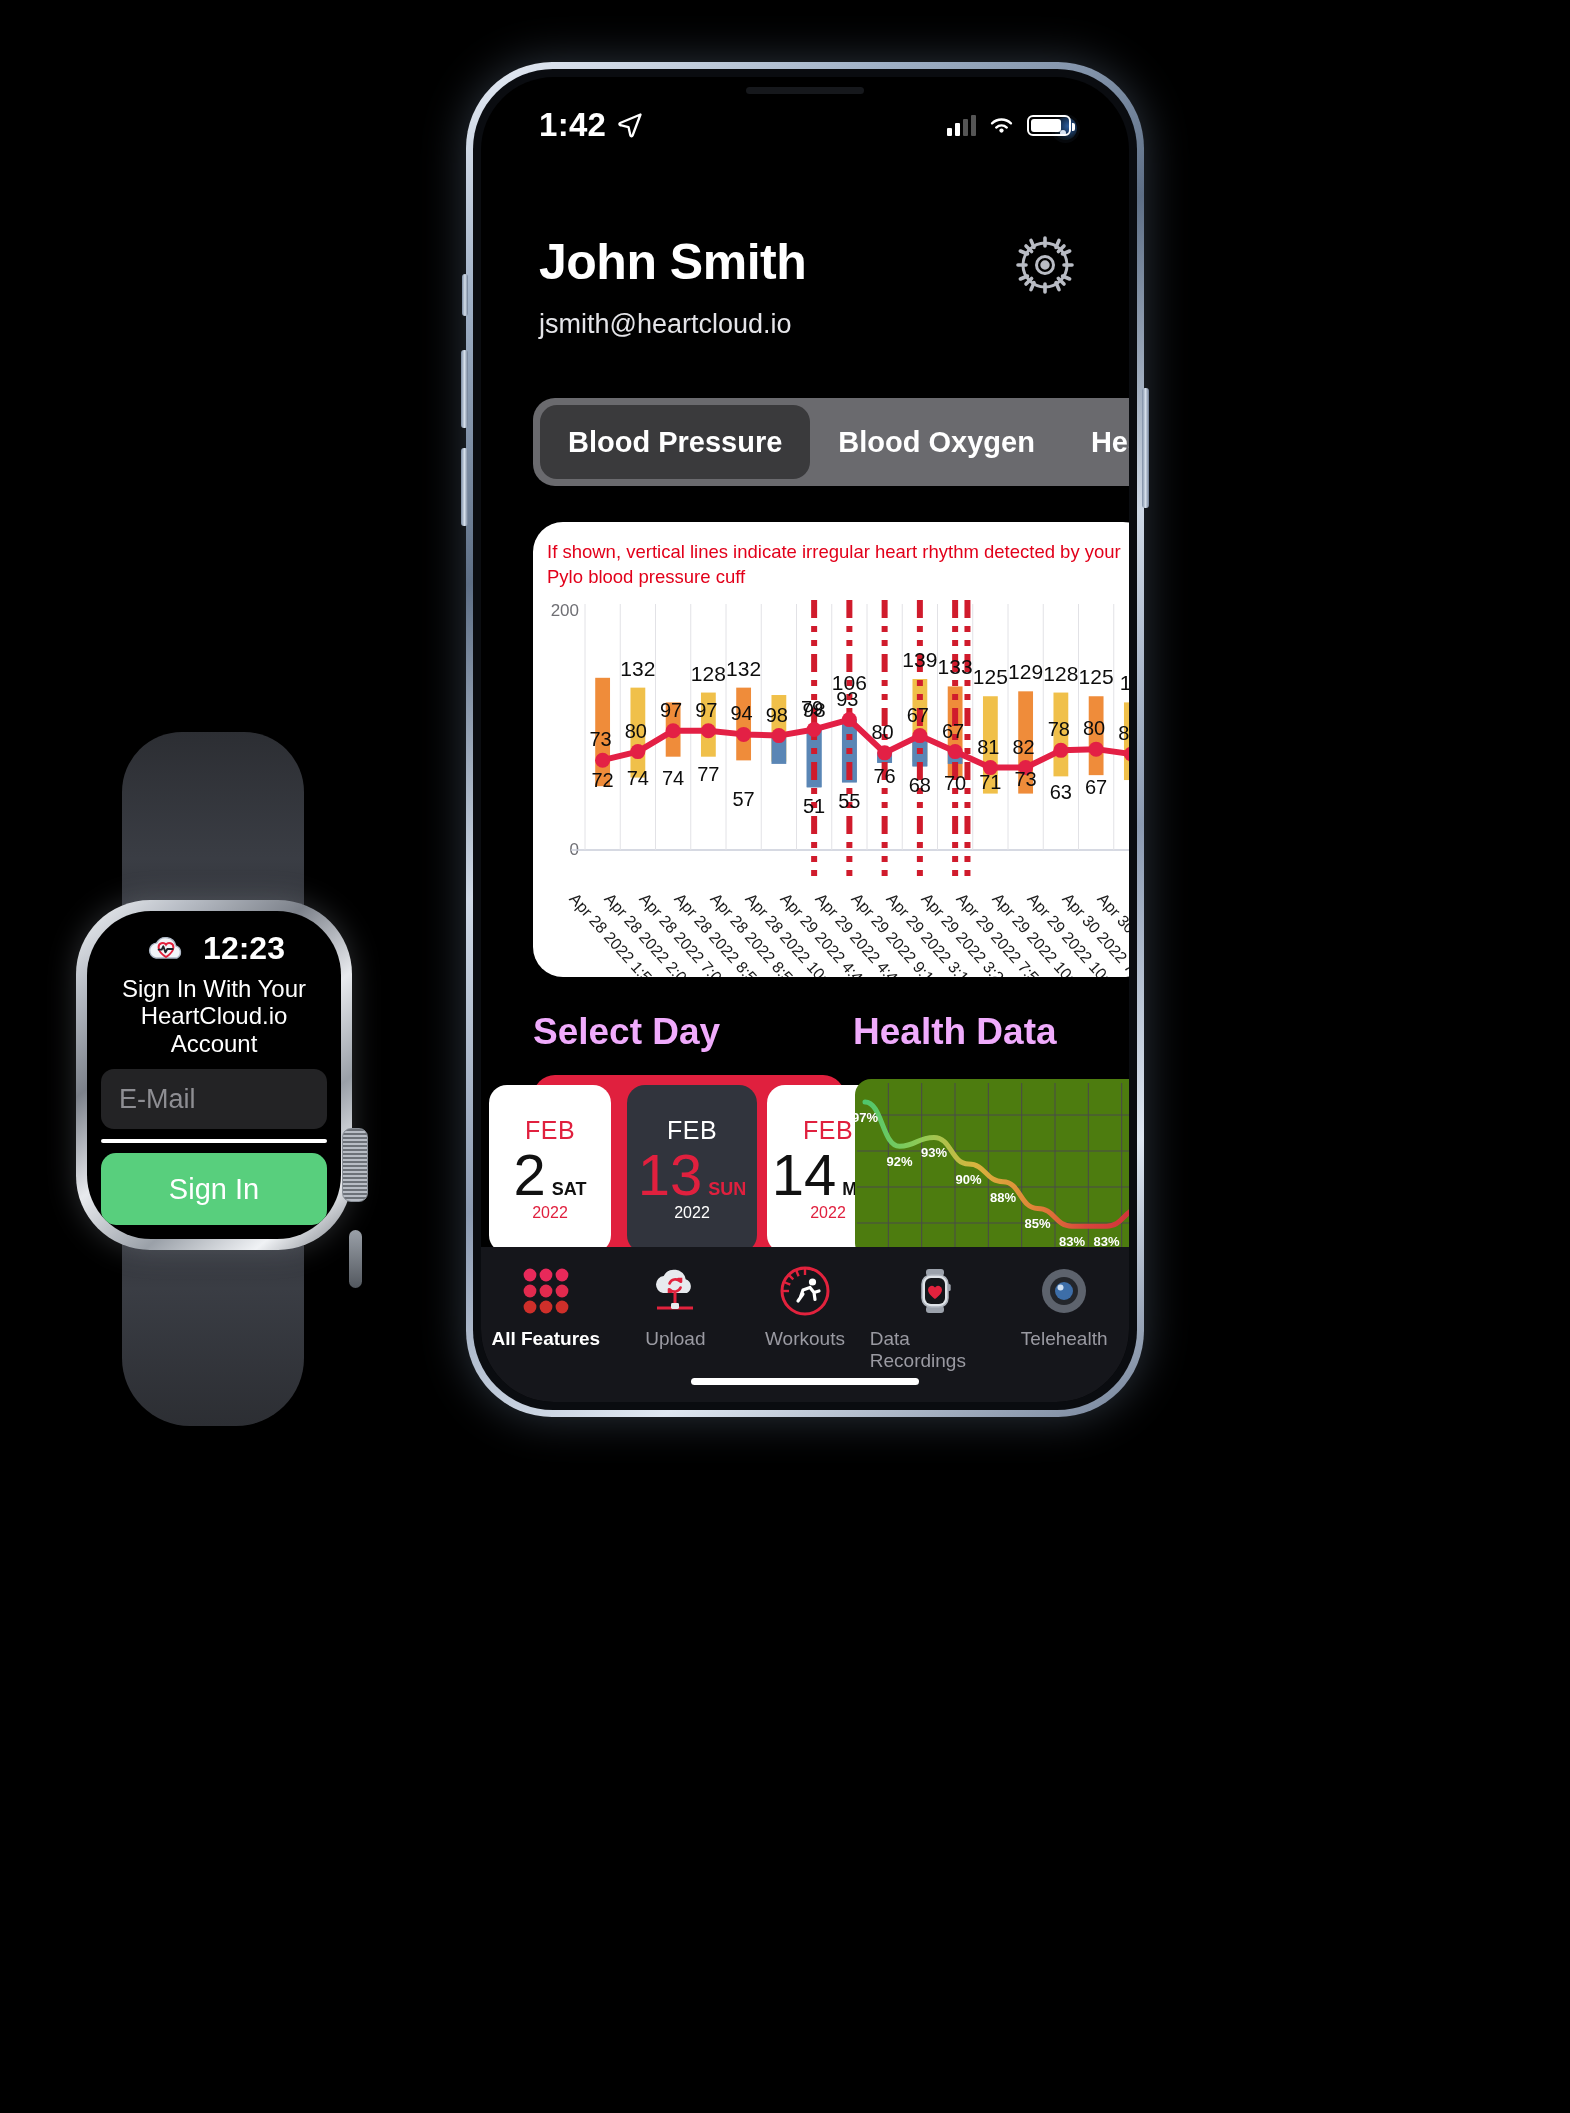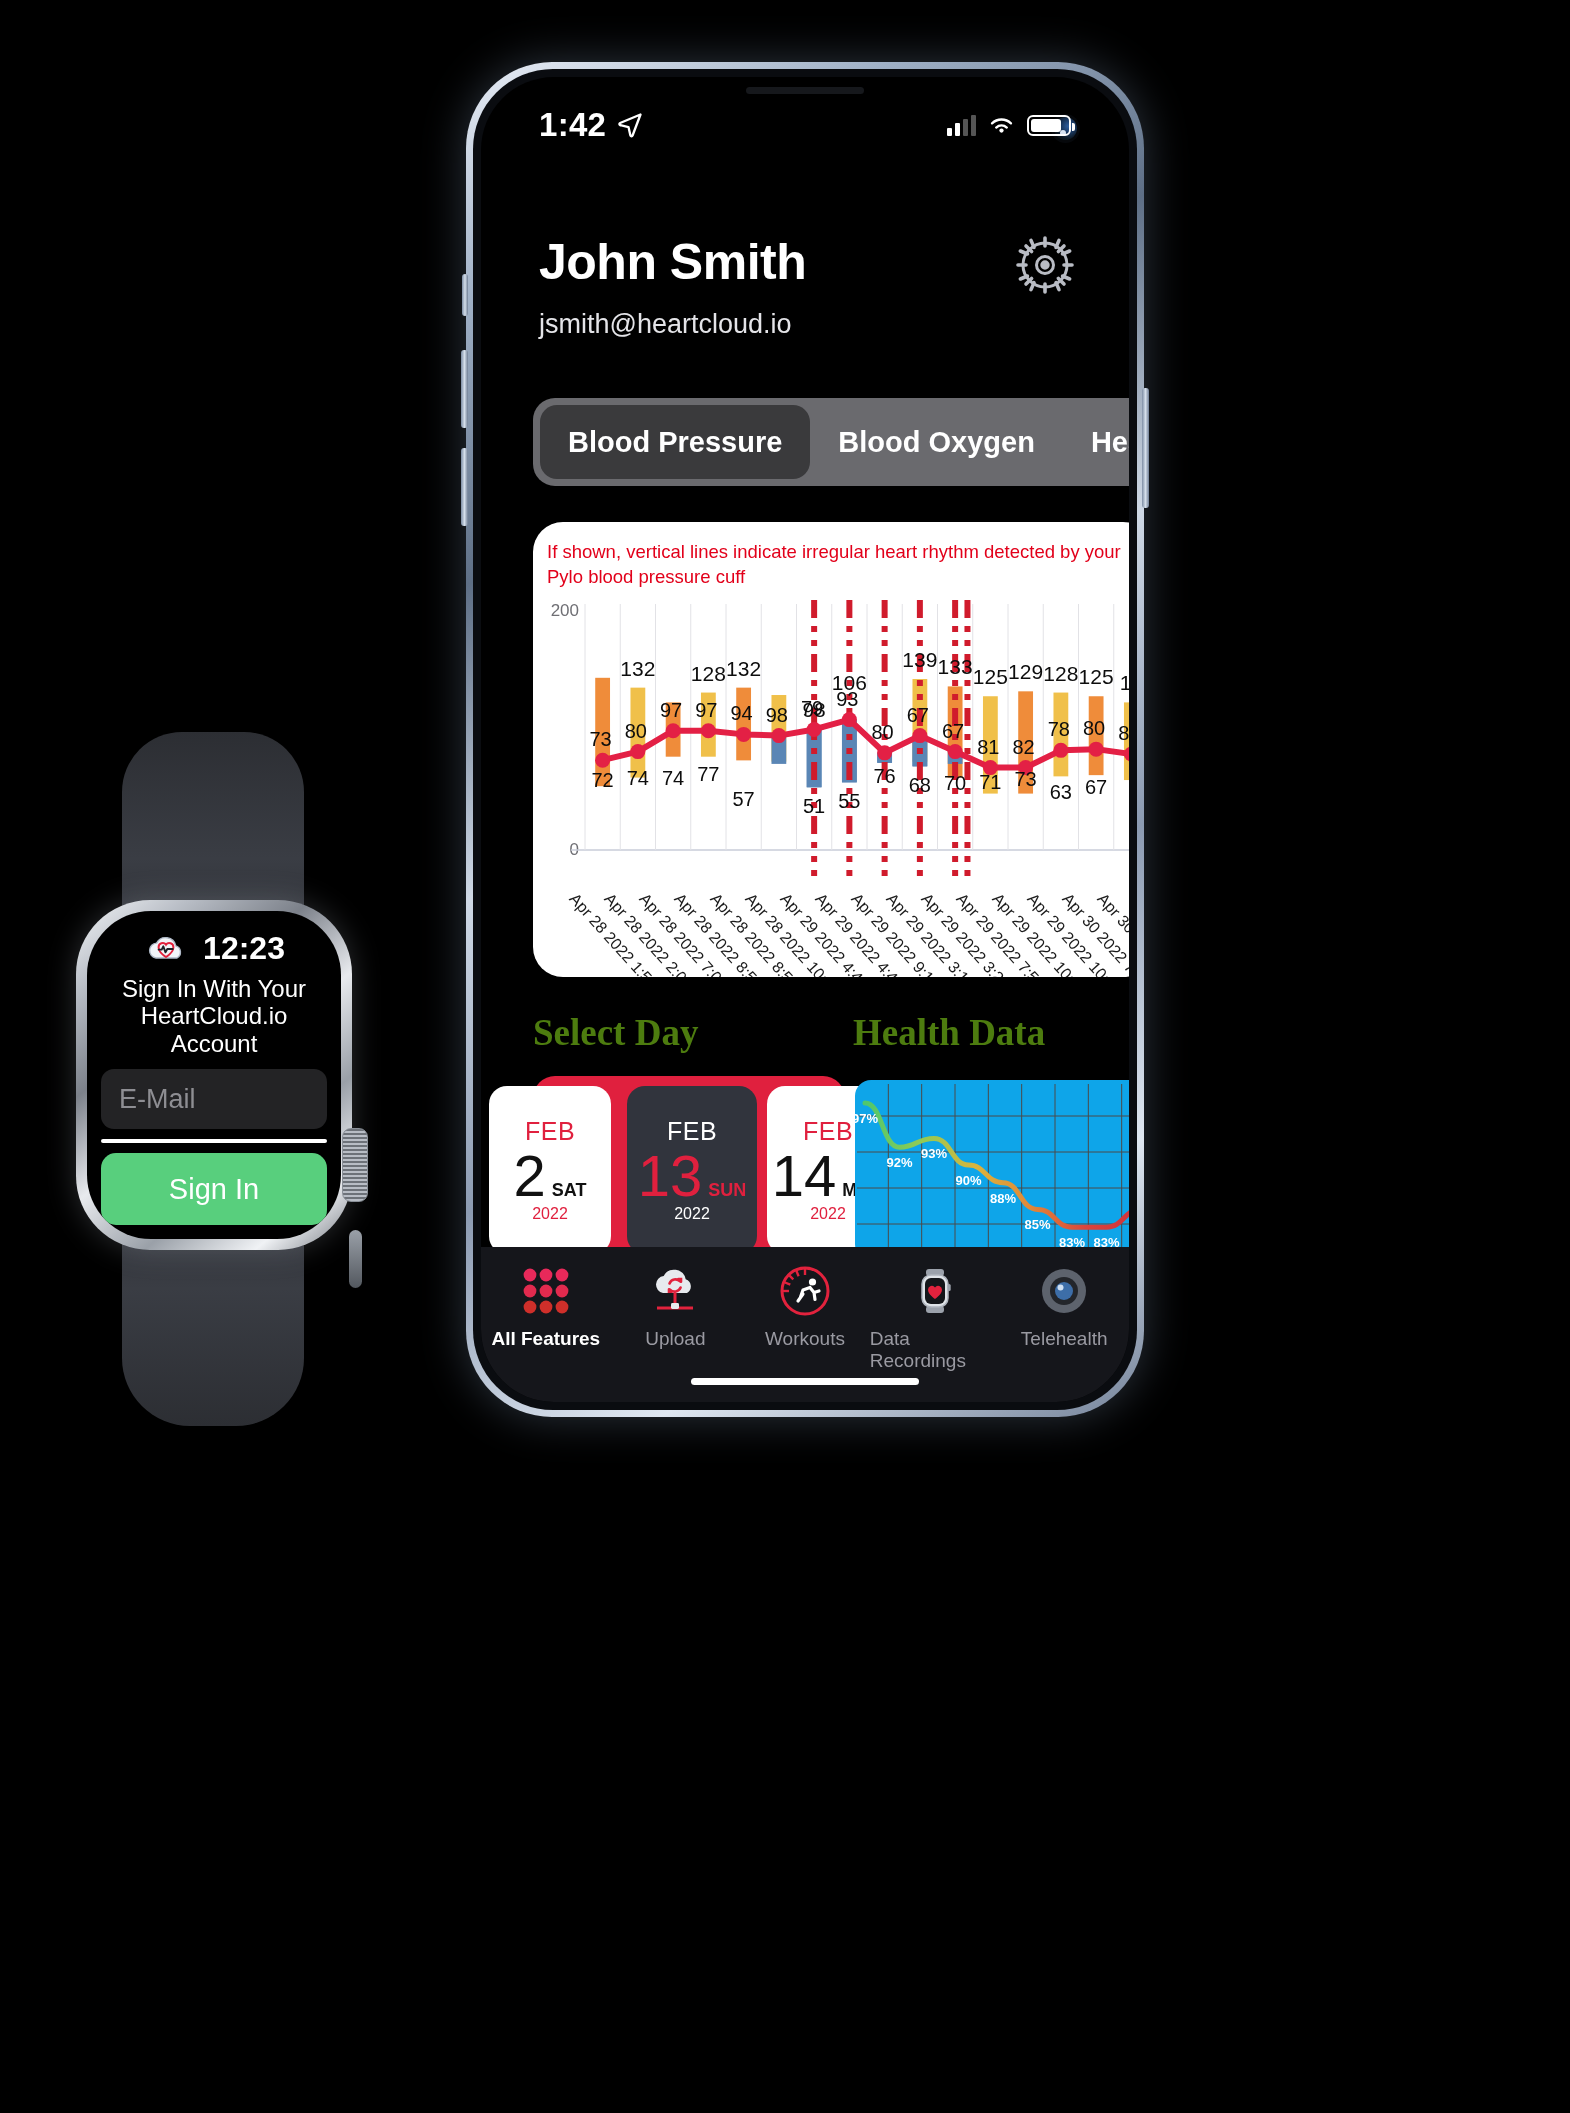--- a/index.html
+++ b/index.html
@@ -99,21 +99,21 @@
     color: #e2001a; font-size: 18.5px; line-height: 1.35; }
   #bp-plot { position: absolute; left: 0; top: 72px; width: 100%; height: 290px; }
   #bp-xaxis { position: absolute; left: 0; top: 362px; width: 100%; height: 93px; overflow: hidden; }
   .xtick {
     position: absolute; transform-origin: left top; transform: rotate(48deg);
     font-size: 16px; color: #1b1b1b; white-space: nowrap;
   }
 
   
   .sec-row { display: flex; margin: 34px 0 0 52px; width: 620px; }
-  .sec-head { color: #4d7c0f; font-size: 37px; font-weight: 700; font-family: Liberation Serif, serif; }
+  .sec-head { color: #f0abfc; font-size: 37px; font-weight: 700; }
   .sec-head.left { width: 320px; }
   #daywrap { position: relative; margin: 22px 0 0 0; width: 620px; height: 188px; }
   #day-bg { position: absolute; left: 52px; top: 0; width: 312px; height: 188px; background: #e0203e; border-radius: 22px; }
   .daycard {
     position: absolute; top: 10px; width: 122px; height: 168px;
     border-radius: 18px; display: flex; flex-direction: column;
     align-items: center; justify-content: center; overflow: hidden;
   }
   .daycard.white { background: #fff; }
   .daycard.dark { background: #31343d; }
@@ -121,21 +121,21 @@
   .dc-num { font-size: 58px; font-weight: 400; line-height: 1.02; }
   .dc-dow { font-size: 18px; font-weight: 600; margin-left: 6px; }
   .dc-yr  { font-size: 16px; }
   .dc-mid { display: flex; align-items: baseline; }
   .w-mon { color: #e0203e; } .w-num { color: #111; } .w-dow { color: #111; } .w-yr { color: #e0203e; }
   .d-mon { color: #fff; } .d-num { color: #e0203e; } .d-dow { color: #e0203e; } .d-yr { color: #fff; }
 
   
   #hd-card {
     position: absolute; left: 374px; top: 4px; width: 300px; height: 180px;
-    background: #0ea5e9; border-radius: 16px; overflow: hidden;
+    background: #4d7c0f; border-radius: 16px; overflow: hidden;
   }
 
   
   #bottom-heads { display: flex; margin: 36px 0 0 52px; width: 620px; }
 
   
   #tabbar {
     position: absolute; left: 0; right: 0; bottom: 0; height: 155px;
     background: #15161b; display: flex; align-items: flex-start; padding-top: 16px;
   }

